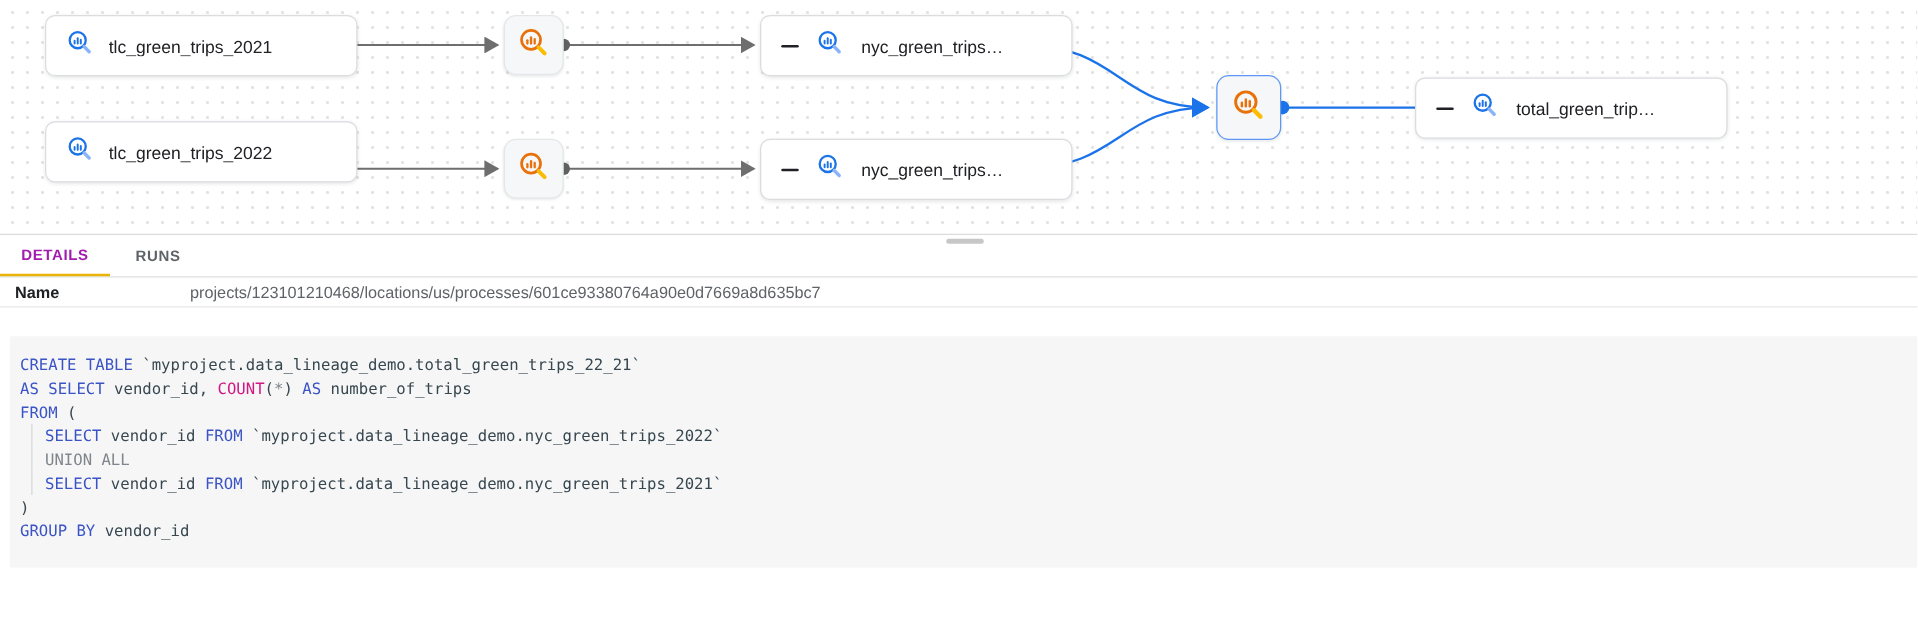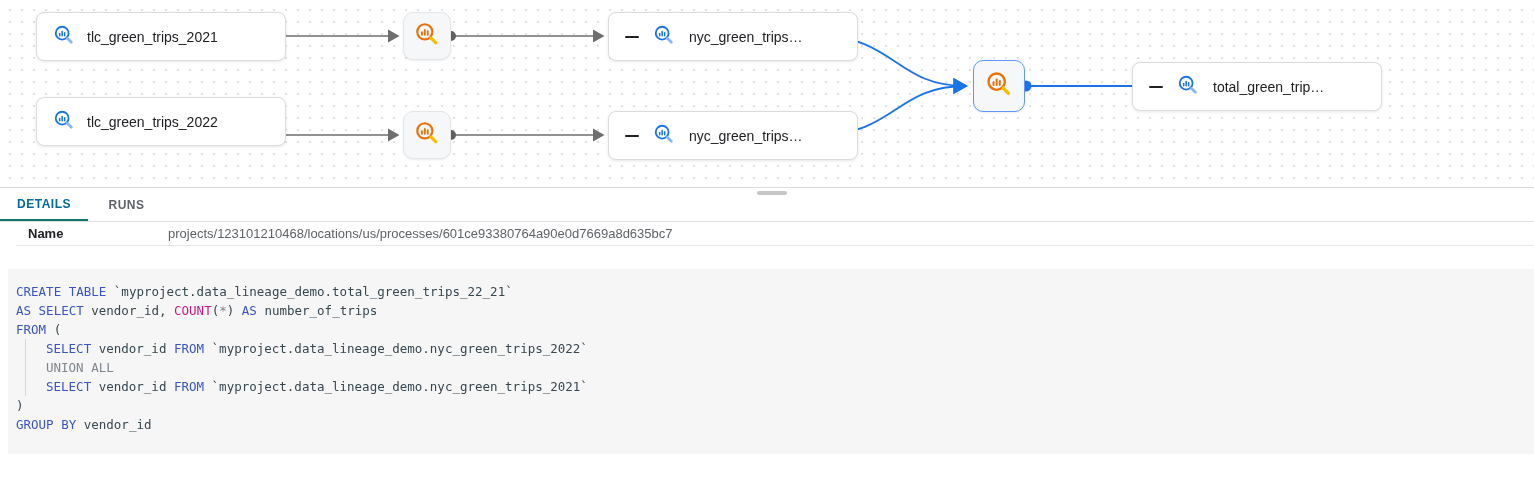--- a/index.html
+++ b/index.html
@@ -42,32 +42,32 @@
   .header-icons { display: flex; align-items: center; gap: 18px; }
   .icon-btn { width: 20px; height: 20px; display: flex; align-items: center; justify-content: center;
     cursor: pointer; }
 
   .tabs { display: flex; height: 34px; border-bottom: 1px solid #e0e0e0; }
   .tab { display: flex; align-items: center; justify-content: center;
     font-size: 12px; font-weight: 700; letter-spacing: .5px; color: #5f6368;
     cursor: pointer; padding: 0 2px; }
   .tab.t0 { width: 88px; }
   .tab.t1 { width: 77px; }
-  .tab.active { color: #0369a1; border-bottom: 2px solid #0f766e; }
+  .tab.active { color: #a21caf; border-bottom: 2px solid #eab308; }
 
   .detail-row { display: flex; align-items: center; min-height: 24px;
-    border-bottom: 1px solid #e7e7e7; font-size: 13px; padding: 4px 0 4px 12px; margin-left: 16px; }
+    border-bottom: 1px solid #e7e7e7; font-size: 13px; padding: 4px 0 4px 12px; }
   .detail-row .dlabel { width: 140px; font-weight: 700; color: #202124; flex: 0 0 auto; }
   .detail-row .dvalue { color: #5f6368; }
 
   .code-block { margin: 23px 0 0 8px; background: #f6f6f7; padding: 13px 16px 20px 8px;
     min-height: 160px;
     font-family: "DejaVu Sans Mono", "Liberation Mono", monospace;
     font-size: 12.5px; line-height: 19px; white-space: pre; color: #37474f; }
-  .code-line.indented { border-left: 1px solid #d3d7db; margin-left: 9px; padding-left: 20px; }
+  .code-line.indented { border-left: 1px solid #d3d7db; margin-left: 9px; padding-left: 10px; }
 </style>
 </head>
 <body>
 
 <div class="graph">
 
   <svg class="edges" width="1534" height="188">
     <defs>
       <marker id="arrG" markerWidth="9" markerHeight="9" refX="7" refY="4.5" orient="auto">
         <path d="M0,0 L8,4.5 L0,9 Z" fill="#6e6e6e"></path>

